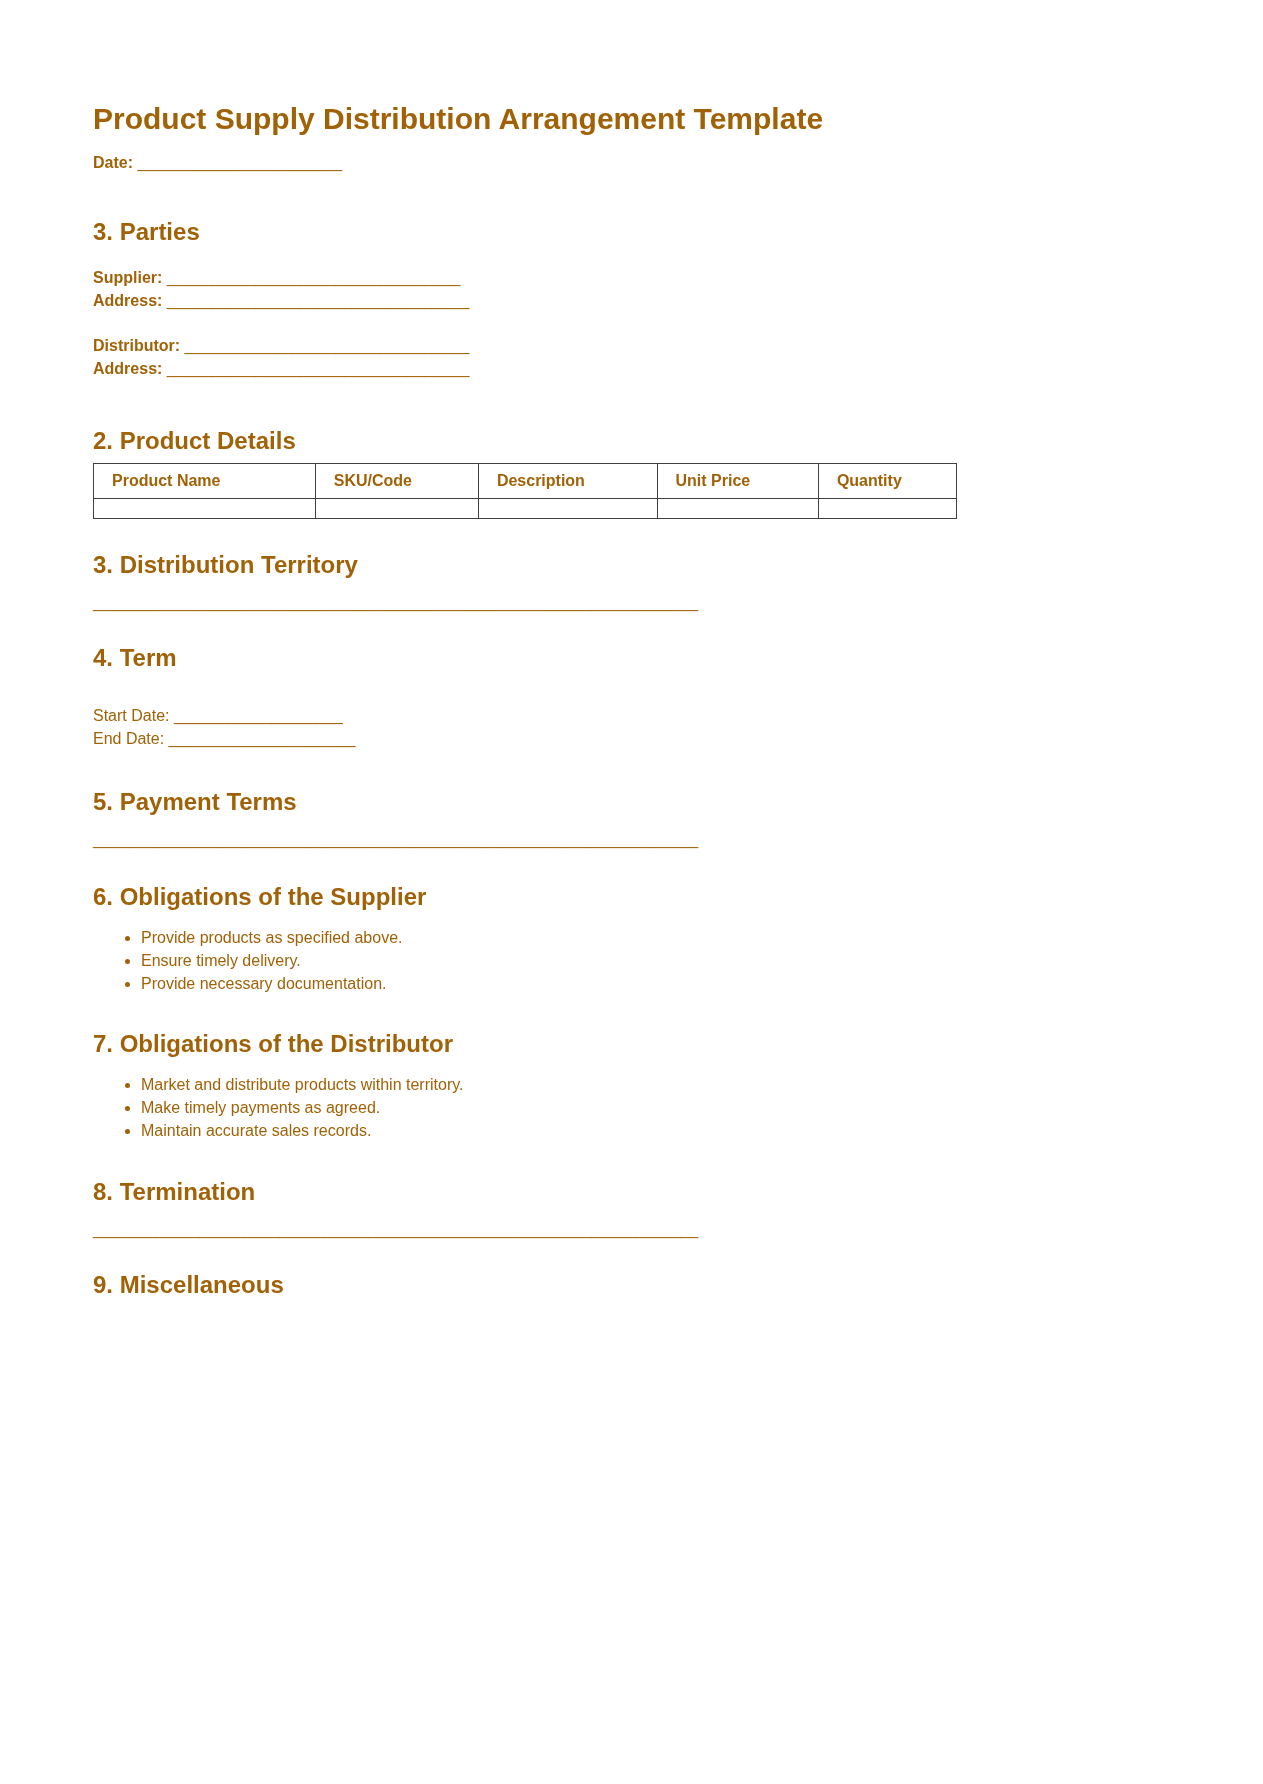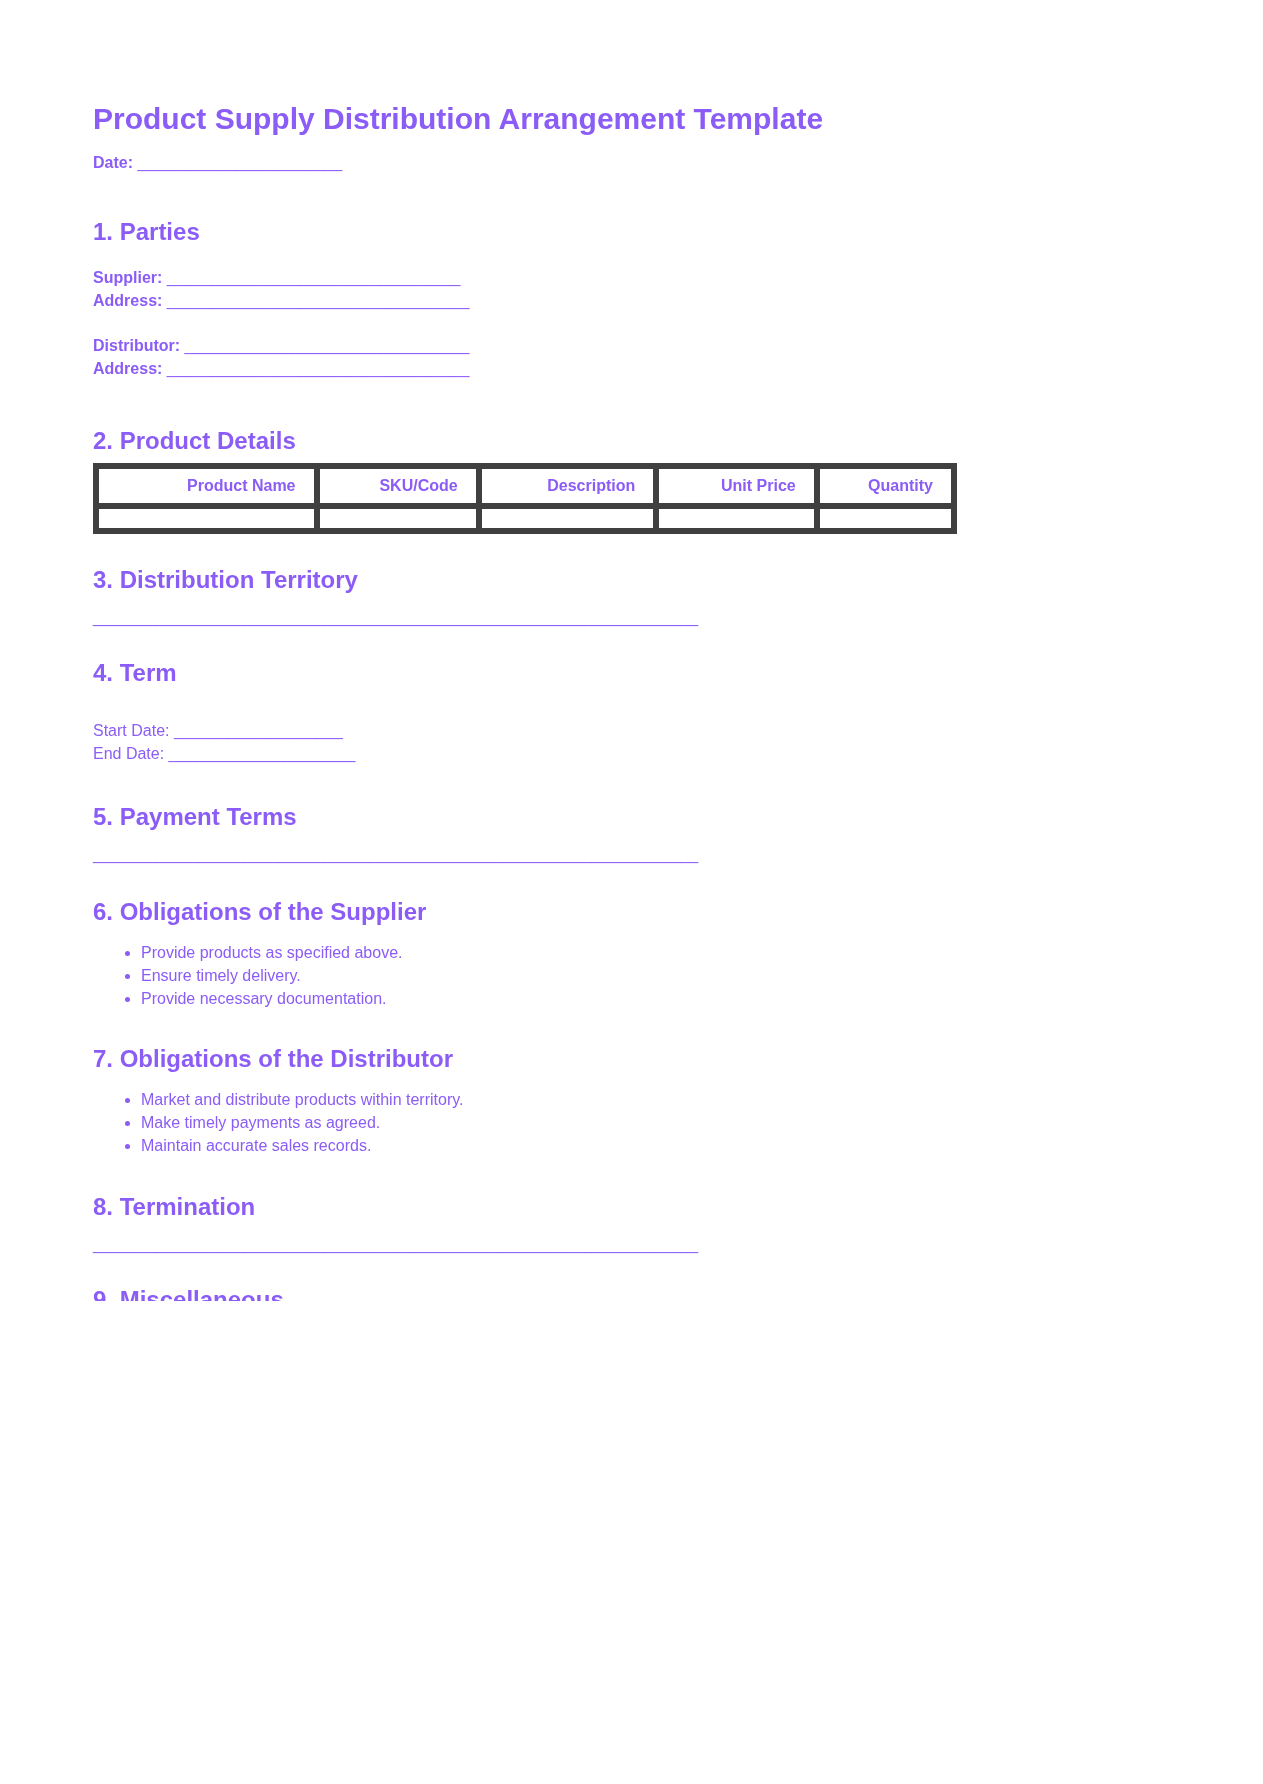--- a/index.html
+++ b/index.html
@@ -1,18 +1,18 @@
 <!DOCTYPE html>
 <html><head>
 <meta charset="utf-8">
 <style>
   html,body{margin:0;padding:0;background:#ffffff;}
   .page{
     width:1062px;height:1784px;background:#ffffff;position:relative;
-    font-family:"Liberation Sans", sans-serif;color:#8b5cf6;
+    font-family:"Liberation Sans", sans-serif;color:#a16207;
   }
   .doc{
     height:1301px;overflow:hidden;box-sizing:border-box;
     padding:0 105px 0 93px;font-size:16px;line-height:23px;
   }
   h1.doc-title{
     font-size:30px;line-height:35px;font-weight:bold;margin:0;
     margin-top:101px;letter-spacing:0;
   }
   h2.sec{
@@ -23,21 +23,21 @@
   .blank{white-space:nowrap;}
   .date-line{margin-top:15px;line-height:24px;}
   #h-parties{margin-top:42px;}
   .pair{margin-top:20px;line-height:23px;}
   .pair + .pair{margin-top:22px;}
   #h-product{margin-top:46px;}
   table.product-table{
     border-collapse:collapse;width:100%;margin-top:8px;table-layout:fixed;
   }
   table.product-table th, table.product-table td{
-    border:6px solid #404040;text-align:right;font-size:16px;
+    border:1px solid #404040;text-align:left;font-size:16px;
   }
   table.product-table th{padding:8px 18px;font-weight:bold;line-height:18px;}
   table.product-table td{height:19px;padding:0 18px;}
   #h-territory{margin-top:31px;}
   .blank-par{margin-top:12px;line-height:24px;}
   #h-term{margin-top:28px;}
   .term-lines{margin-top:32px;line-height:23px;}
   #h-payment{margin-top:37px;}
   #h-supplier-obl{margin-top:30px;}
   ul.obl{margin:18px 0 0 0;padding-left:48px;}
@@ -49,21 +49,21 @@
 </head>
 <body>
 
 <div class="page">
   <div class="doc">
 
     <h1 class="doc-title">Product Supply Distribution Arrangement Template</h1>
 
     <p class="date-line"><span class="lbl">Date:</span> <span class="blank">_______________________</span></p>
 
-    <h2 class="sec" id="h-parties">1. Parties</h2>
+    <h2 class="sec" id="h-parties">3. Parties</h2>
 
     <p class="pair"><span class="lbl">Supplier:</span> <span class="blank">_________________________________</span><br>
     <span class="lbl">Address:</span> <span class="blank">__________________________________</span></p>
 
     <p class="pair"><span class="lbl">Distributor:</span> <span class="blank">________________________________</span><br>
     <span class="lbl">Address:</span> <span class="blank">__________________________________</span></p>
 
     <h2 class="sec" id="h-product">2. Product Details</h2>
 
     <table class="product-table">

